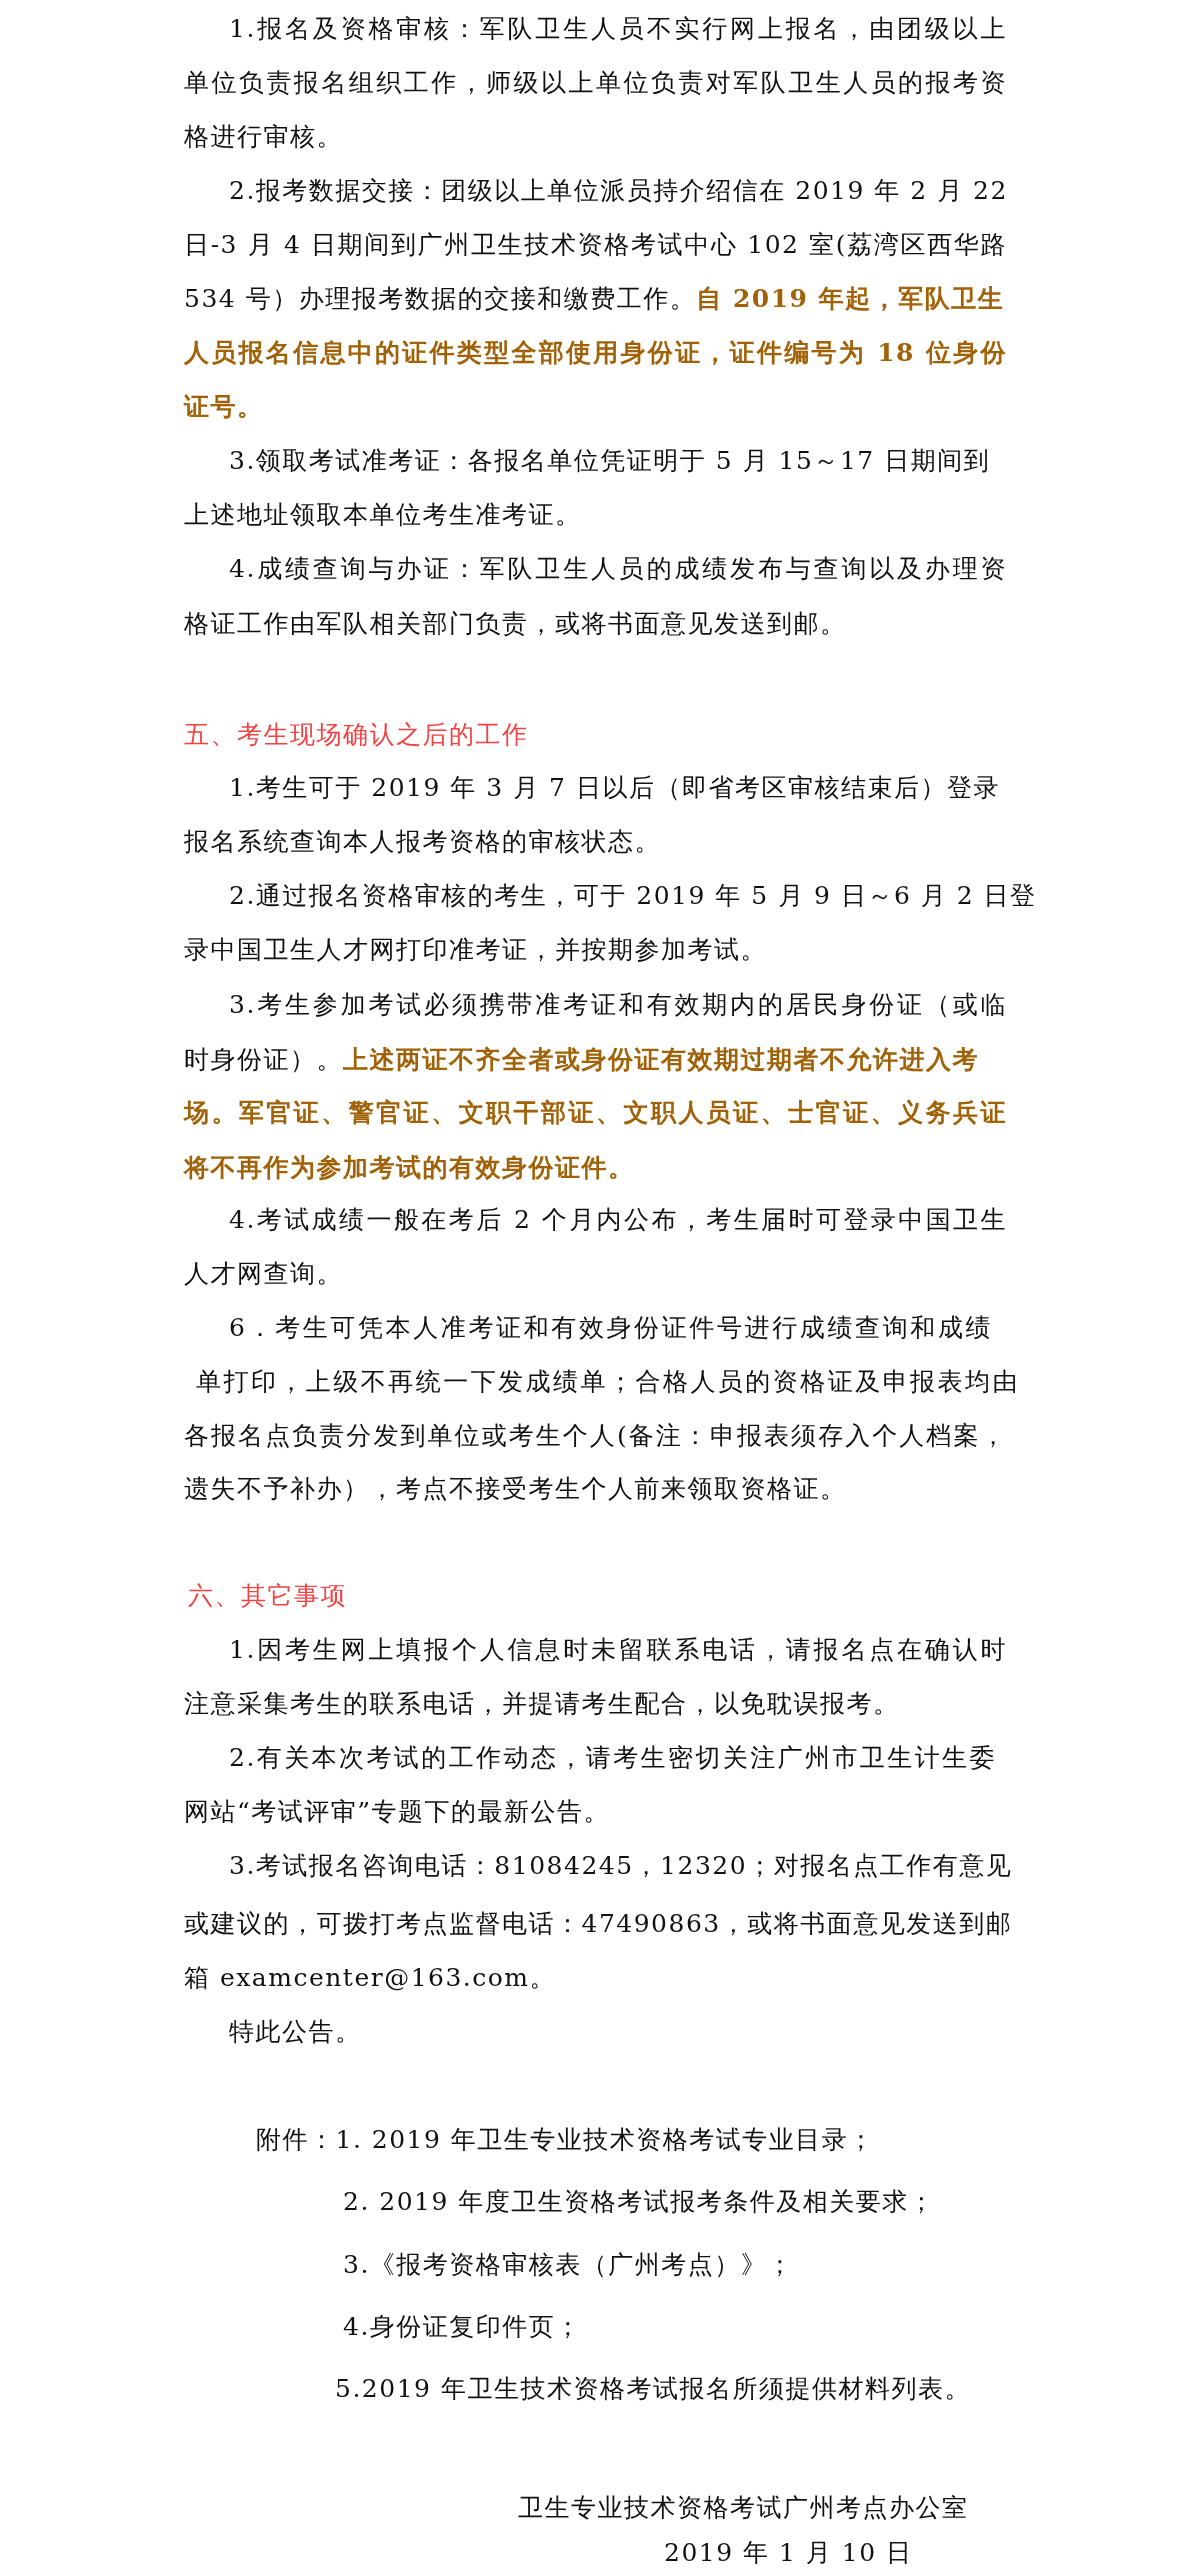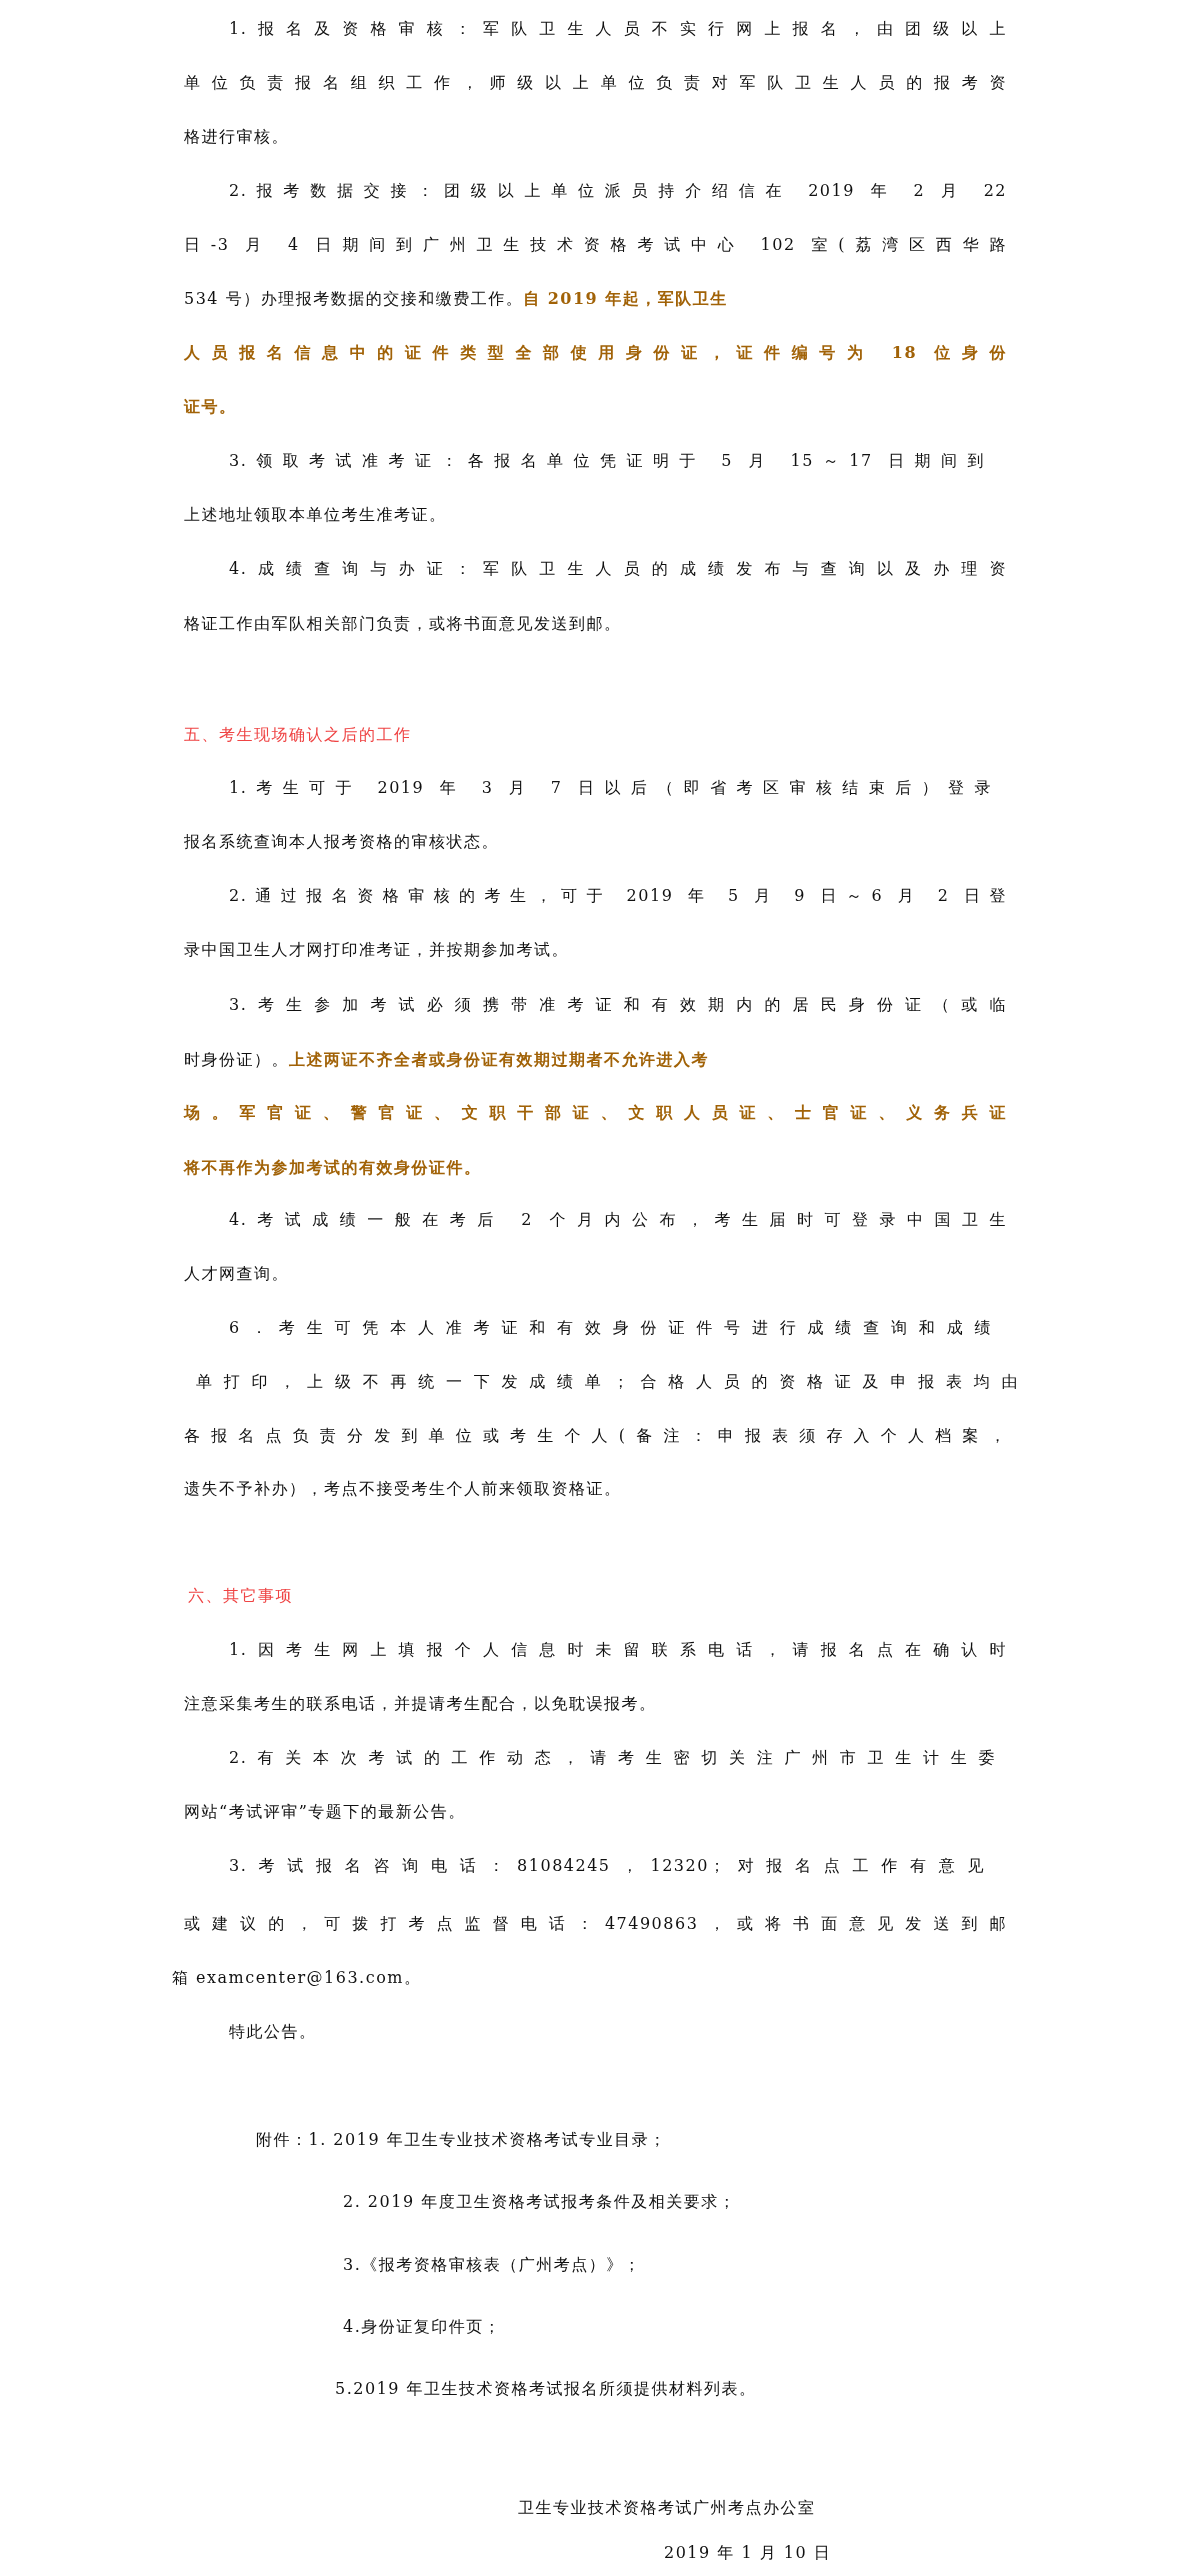--- a/index.html
+++ b/index.html
@@ -1,18 +1,18 @@
 <!DOCTYPE html>
 <html style="font-size:12px"><head>
 <meta charset="utf-8">
 <style>
   html, body { margin:0; padding:0; background:#ffffff; }
   body { width:1187px; height:2576px; position:relative; overflow:hidden;
          font-family: "DejaVu Serif", "Liberation Serif", serif; color:#111111; }
-  .line { position:absolute; height:33px; line-height:33px; font-size:16px; white-space:nowrap;
+  .line { position:absolute; height:33px; line-height:33px; font-size:25px; white-space:nowrap;
           letter-spacing:1.5px; }
   .just { text-align:justify; text-align-last:justify; }
   .b { font-weight:bold; color:#a16207; }
   .heading { font-weight:normal; color:#ef4444; }
 </style>
 </head>
 <body>
 
 <div>
 
@@ -62,21 +62,21 @@
 <div>
   <div class="line heading" style="left:188px;top:1579px;">六、其它事项</div>
   <div class="line just" style="left:229px;width:778px;top:1633px;">1.因考生网上填报个人信息时未留联系电话，请报名点在确认时</div>
   <div class="line" style="left:184px;top:1687px;">注意采集考生的联系电话，并提请考生配合，以免耽误报考。</div>
 
   <div class="line just" style="left:229px;width:767px;top:1741px;">2.有关本次考试的工作动态，请考生密切关注广州市卫生计生委</div>
   <div class="line" style="left:184px;top:1795px;">网站“考试评审”专题下的最新公告。</div>
 
   <div class="line just" style="left:229px;width:756px;top:1849px;">3.考试报名咨询电话：81084245，12320；对报名点工作有意见</div>
   <div class="line just" style="left:184px;width:823px;top:1907px;">或建议的，可拨打考点监督电话：47490863，或将书面意见发送到邮</div>
-  <div class="line" style="left:172px;top:1961px;">箱 examcenter@163.com。</div>
+  <div class="line" style="left:184px;top:1961px;">箱 examcenter@163.com。</div>
 
   <div class="line" style="left:229px;top:2015px;">特此公告。</div>
 </div>
 
 <div>
   <div class="line" style="left:256px;top:2123px;">
     <span>附件：</span><span>1. 2019 年卫生专业技术资格考试专业目录；</span>
   </div>
   <div class="line" style="left:343px;top:2185px;">2. 2019 年度卫生资格考试报考条件及相关要求；</div>
   <div class="line" style="left:343px;top:2248px;">3.《报考资格审核表（广州考点）》；</div>

